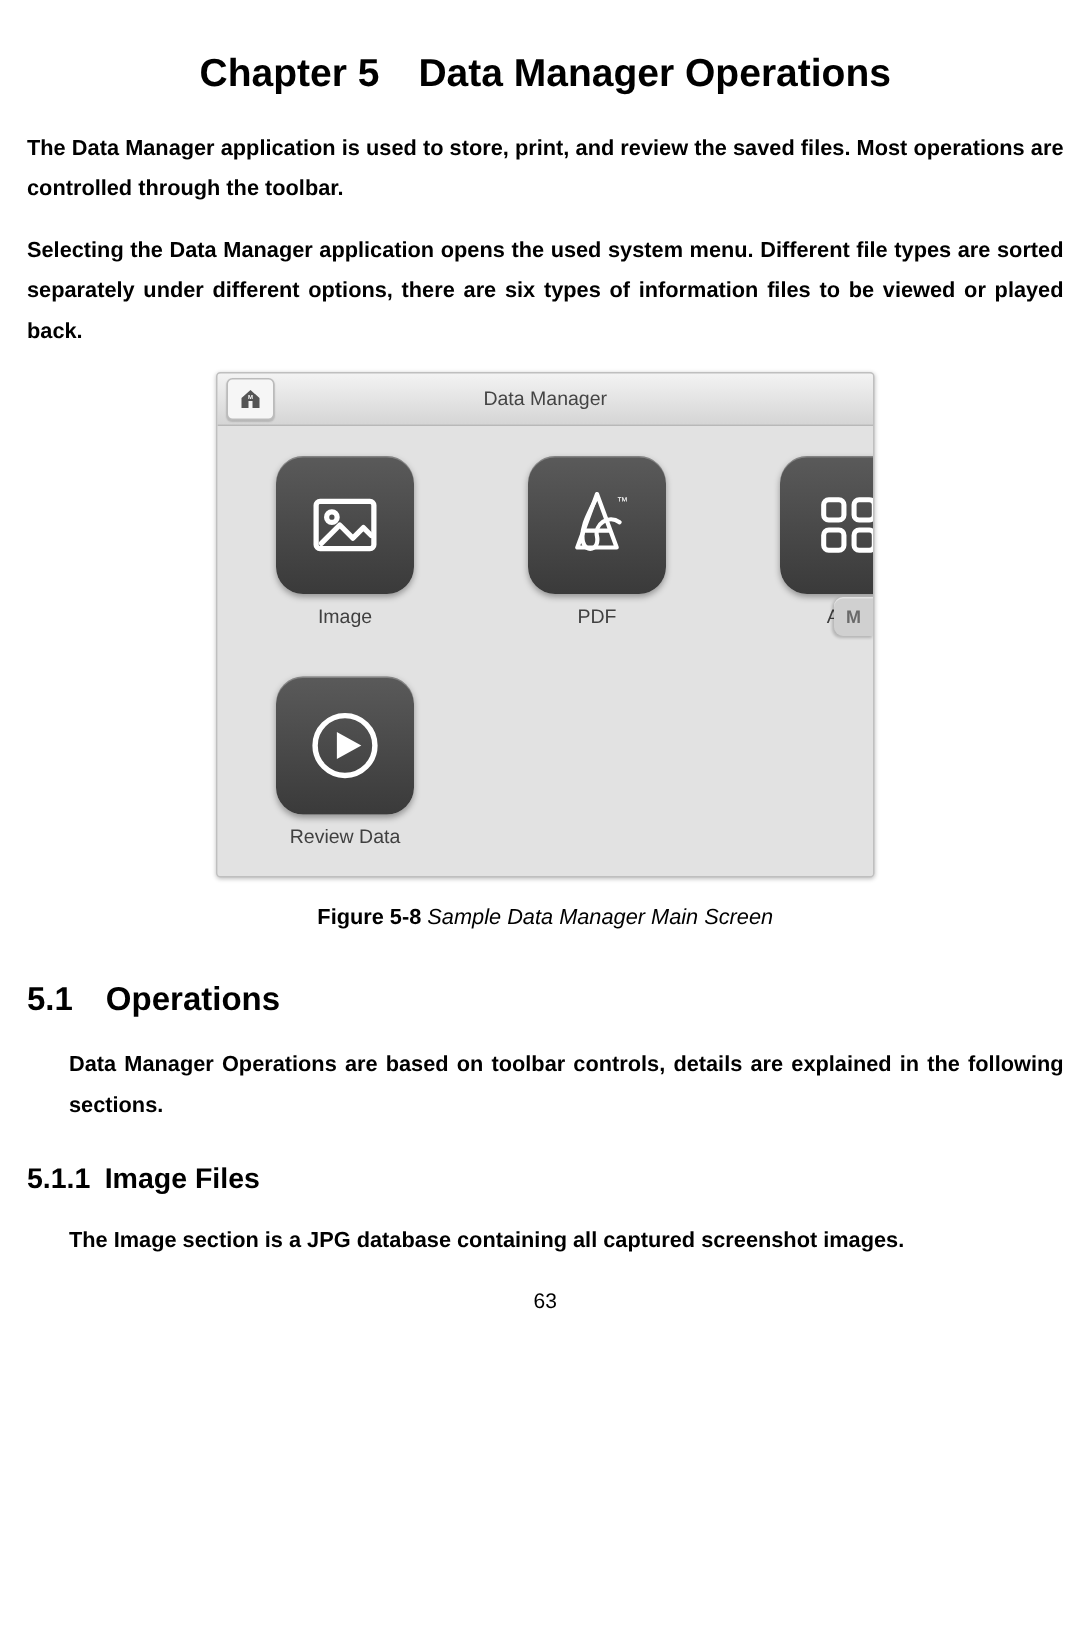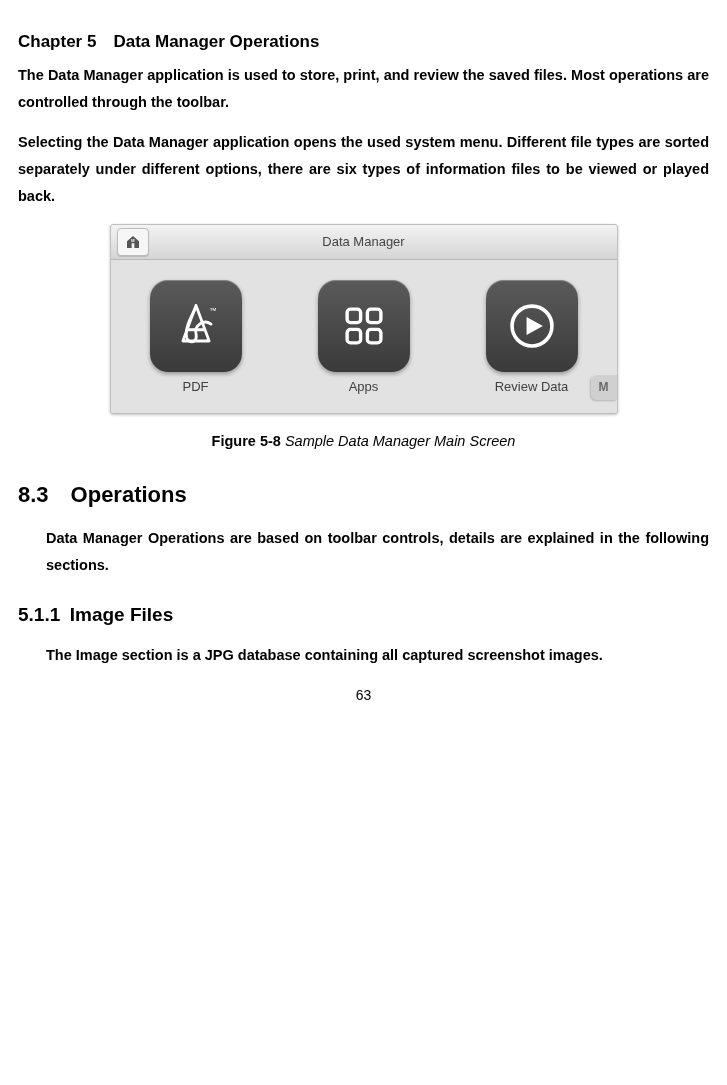--- a/index.html
+++ b/index.html
@@ -6,41 +6,42 @@
     font-family: Arial, Helvetica, sans-serif;
     width: 727px;
     margin: 0;
     padding: 30px 18px 20px 18px;
     box-sizing: border-box;
     color: #000;
     line-height: 1.85;
     font-size: 14.5px;
   }
   h1 {
-    font-size: 17px;
-    font-weight: bold;
-    margin: 0 0 8px 0;
+    font-size: 26px;
+    font-weight: bold;
+    margin: 0 0 20px 0;
     line-height: 1.4;
+    text-align: center;
   }
   h2 {
     font-size: 22px;
     font-weight: bold;
     margin: 20px 0 10px 0;
   }
   h3 {
     font-size: 19px;
     font-weight: bold;
     margin: 18px 0 10px 0;
   }
   p { margin: 0 0 14px 0; font-weight: bold; }
   .justify { text-align: justify; }
   .indent { margin-left: 28px; }
 
   .figure-wrap {
-    width: 508px;
+    width: 439px;
     margin: 10px auto 12px auto;
   }
 
   .device-screen {
     border: 1px solid #bfbfbf;
     background: #dedede;
     border-radius: 3px;
     box-shadow: 0 1px 3px rgba(0,0,0,0.25);
     overflow: hidden;
   }
@@ -153,20 +154,30 @@
         <svg viewBox="0 0 24 24">
           <path d="M3 11 L12 3 L21 11 L21 21 L14 21 L14 14 L10 14 L10 21 L3 21 Z" fill="#555"></path>
           <text x="12" y="12" font-size="6" fill="#fff" text-anchor="middle" font-weight="bold">M</text>
         </svg>
       </div>
       <div class="header-title">Data Manager</div>
     </div>
     <div class="screen-body">
       <div class="tile-grid">
 
+        <div class="tile-col">
+          <div class="tile-icon">
+            <svg viewBox="0 0 64 64" width="56" height="56">
+              <rect x="10" y="14" width="44" height="36" rx="3" class="white-stroke"></rect>
+              <circle cx="22" cy="26" r="4" class="white-stroke"></circle>
+              <path d="M14 46 L28 32 L38 42 L46 34 L52 40" class="white-stroke"></path>
+            </svg>
+          </div>
+          <div class="tile-label">Image</div>
+        </div>
 
         <div class="tile-col">
           <div class="tile-icon">
             <svg viewBox="0 0 64 64" width="60" height="60">
               <path d="M32 10 L18 48 L46 48 Z M32 10 L46 48 M32 10 L18 48 M22 36 L42 36" stroke="#fff" stroke-width="3" fill="none" stroke-linejoin="round"></path>
               <path d="M32 12 C26 24 20 34 22 44 C24 52 34 50 32 40 C30 32 40 24 48 30" stroke="#fff" stroke-width="3" fill="none" stroke-linecap="round"></path>
               <text x="46" y="18" font-size="8" fill="#fff">™</text>
             </svg>
           </div>
           <div class="tile-label">PDF</div>
@@ -197,19 +208,19 @@
 
       </div>
       <div class="side-tab">M</div>
     </div>
   </div>
   <div class="figure-caption">
     <span class="fig-label">Figure 5-8</span><span class="fig-text"> Sample Data Manager Main Screen</span>
   </div>
 </div>
 
-<h2>8.3 Operations</h2>
+<h2>5.1 Operations</h2>
 <p class="justify indent">Data Manager Operations are based on toolbar controls, details are explained in the following sections.</p>
 
 <h3>5.1.1 Image Files</h3>
 <p class="justify indent">The Image section is a JPG database containing all captured screenshot images.</p>
 
 <div class="page-number">63</div>
 
 </body></html>

